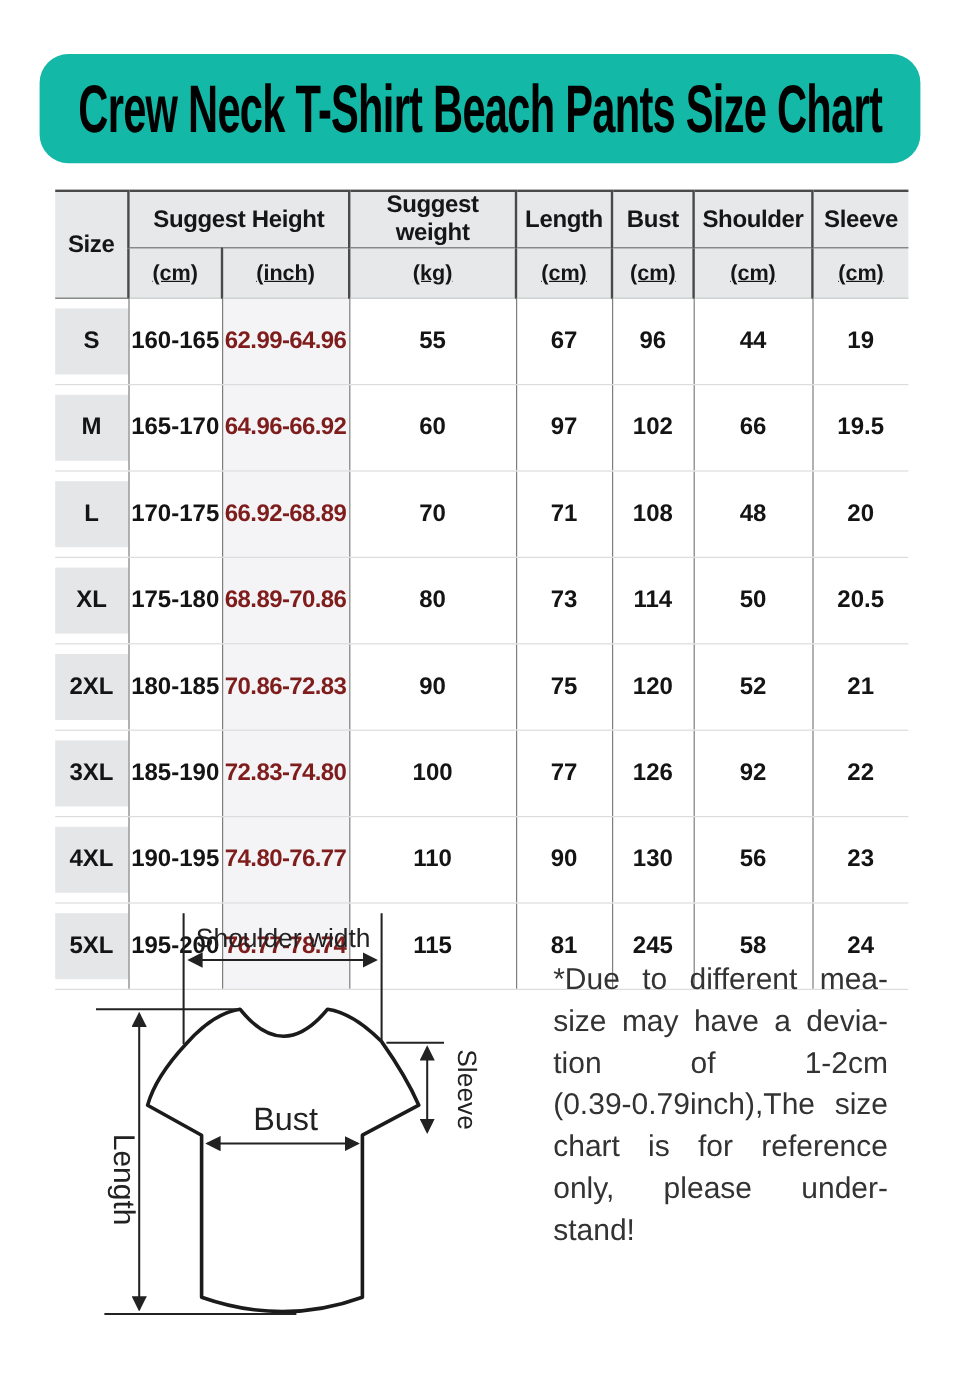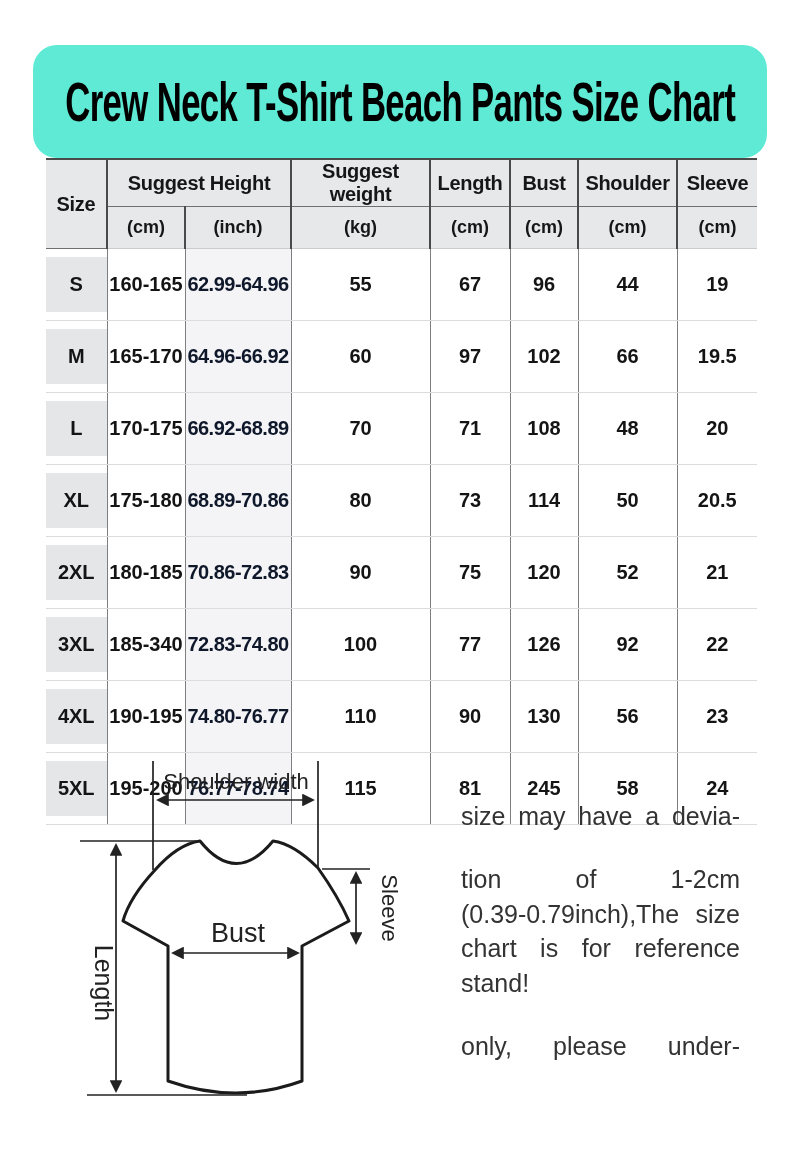--- a/index.html
+++ b/index.html
@@ -1,51 +1,51 @@
 <!DOCTYPE html>
 <html><head>
 <meta charset="utf-8">
 <style>
   html,body{margin:0;padding:0;background:#fff;}
   .page{position:relative;width:800px;height:1167px;background:#ffffff;overflow:hidden;
         font-family:"Liberation Sans",sans-serif;color:#141414;}
 
   
-  .title-box{position:absolute;left:33px;top:45px;width:734px;height:113px;background:#5eead4;
+  .title-box{position:absolute;left:33px;top:45px;width:734px;height:91px;background:#14b8a6;
              border-radius:24px;display:flex;align-items:center;justify-content:center;}
   .title-text{font-size:56px;font-weight:700;letter-spacing:-1px;color:#000;white-space:nowrap;
               display:inline-block;transform:scaleX(0.62);}
 
   
   table.size-table{position:absolute;left:46px;top:158px;width:711px;border-collapse:collapse;
                    table-layout:fixed;}
   .size-table th,.size-table td{padding:0;text-align:center;vertical-align:middle;}
   .size-table thead th{background:#e6e8ea;font-weight:700;color:#161616;}
   tr.hrow1 th{height:41px;font-size:20px;letter-spacing:-0.3px;
               border-top:2px solid #4a4a4a;border-bottom:1px solid #707070;}
   th.size-h{border-top:none;border-bottom:none;font-size:20px;}
-  tr.hrow2 th{height:41px;font-size:18px;border-bottom:1px solid #c9cbcd;}
+  tr.hrow2 th{height:41px;font-size:18px;border-bottom:1px solid #c9cbcd;text-decoration:underline;}
   .vl2{border-left:2px solid #4a4a4a;}
   .size-table tbody td{height:63px;font-size:20px;font-weight:700;
                        border-left:1px solid #7e7e7e;border-bottom:1px solid #dcdcdc;}
   .size-table tbody td:first-child{border-left:none;}
   td.size-cell{padding:4px 0;}
   .size-block{height:55px;background:#e4e6e8;display:flex;align-items:center;justify-content:center;
               font-size:20px;font-weight:700;}
-  .red{color:#0f172a;}
+  .red{color:#7f1d1d;}
   td.inch-cell{background:#f4f4f6;letter-spacing:-0.5px;}
 
   
   .diagram{position:absolute;left:40px;top:753px;}
   .diagram text{font-family:"Liberation Sans",sans-serif;fill:#222;}
 
   
   .note{position:absolute;left:461px;top:799px;width:279px;font-size:25px;color:#333;}
   .note-line{height:34.8px;line-height:34.8px;text-align:justify;text-align-last:justify;}
-  .note-line.spread{text-justify:inter-character;margin-top:28px;}
+  .note-line.spread{text-justify:inter-character;}
   .note-line.last{text-align-last:left;}
 </style>
 </head>
 <body>
 
 <div class="page">
 
   <div class="title-box">
     <span class="title-text">Crew Neck T-Shirt Beach Pants Size Chart</span>
   </div>
@@ -139,21 +139,21 @@
         <td>90</td>
         <td>75</td>
         <td>120</td>
         <td>52</td>
         <td>21</td>
       </tr>
       <tr>
         <td class="size-cell">
             <div class="size-block">3XL</div>
           </td>
-        <td>185-340</td>
+        <td>185-190</td>
         <td class="inch-cell red">72.83-74.80</td>
         <td>100</td>
         <td>77</td>
         <td>126</td>
         <td>92</td>
         <td>22</td>
       </tr>
       <tr>
         <td class="size-cell">
             <div class="size-block">4XL</div>
@@ -212,21 +212,22 @@
 
     <text x="198" y="189" font-size="27" text-anchor="middle">Bust</text>
     <line x1="133" y1="200" x2="258" y2="200" stroke="#222" stroke-width="1.7" marker-start="url(#ah)" marker-end="url(#ah)"></line>
 
     <line x1="282" y1="116" x2="330" y2="116" stroke="#222" stroke-width="1.7"></line>
     <line x1="316" y1="120" x2="316" y2="190" stroke="#222" stroke-width="1.7" marker-start="url(#ah)" marker-end="url(#ah)"></line>
     <text x="342" y="155" font-size="22" text-anchor="middle" transform="rotate(90 342 155)">Sleeve</text>
   </svg>
 
   <div class="note">
+    <div class="note-line">*Due to different mea-</div>
     <div class="note-line">size may have a devia-</div>
     <div class="note-line spread">tion of 1-2cm</div>
     <div class="note-line">(0.39-0.79inch),The size</div>
     <div class="note-line">chart is for reference</div>
+    <div class="note-line spread">only, please under-</div>
     <div class="note-line last">stand!</div>
-    <div class="note-line spread">only, please under-</div>
   </div>
 
 </div>
 
 </body></html>

